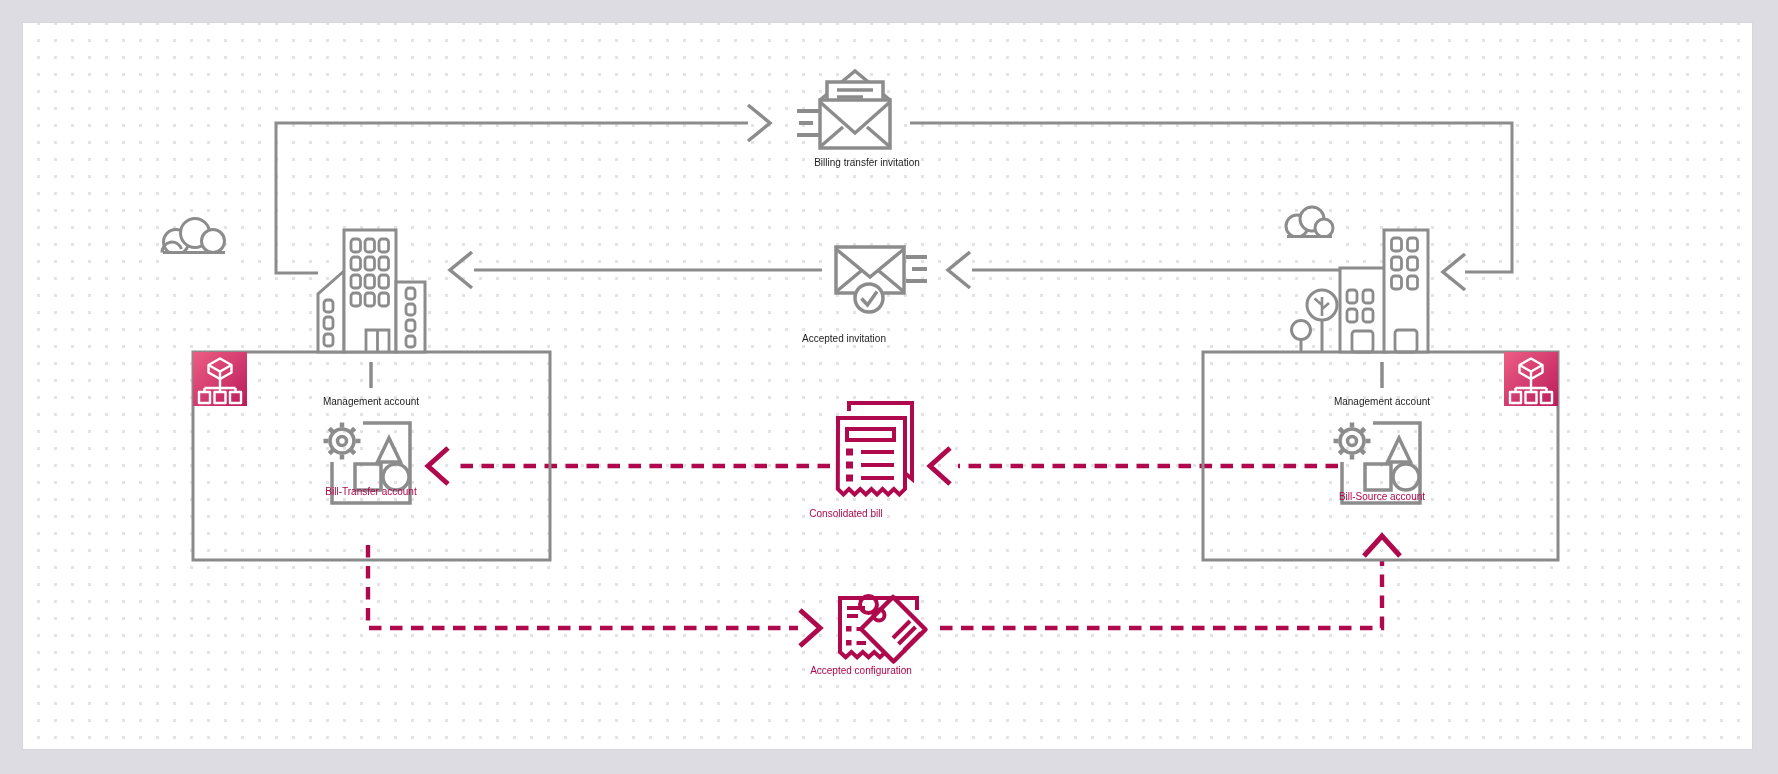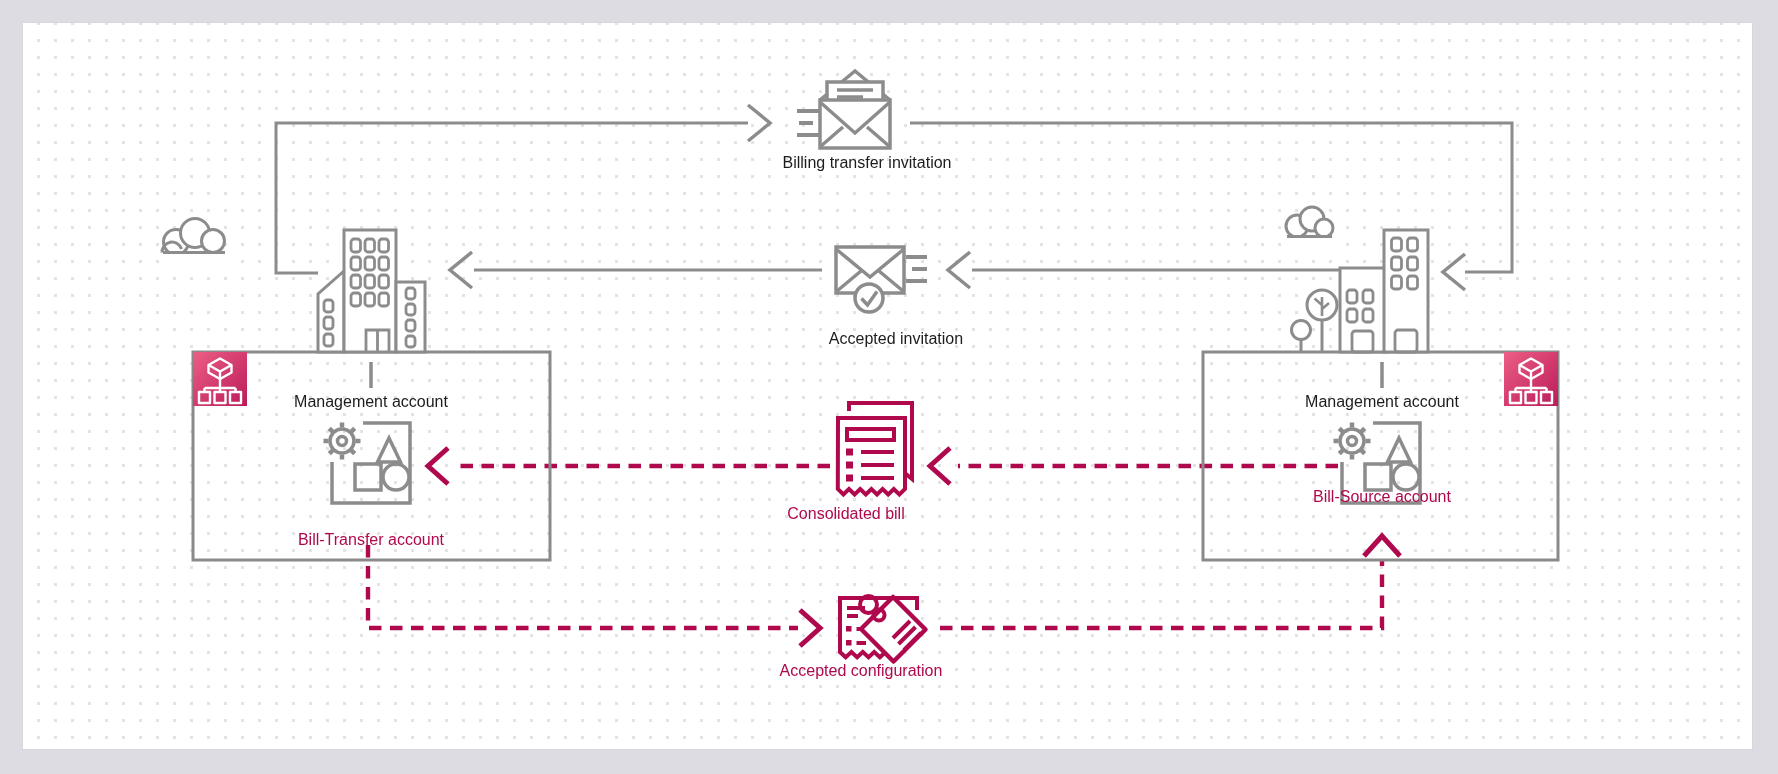--- a/index.html
+++ b/index.html
@@ -3,21 +3,21 @@
 <meta charset="utf-8">
 <style>
   html,body{margin:0;padding:0;background:#dcdce2;}
   .canvas{position:relative;width:1778px;height:774px;background:#dcdce2;overflow:hidden;
           font-family:"Liberation Sans",sans-serif;}
   .panel{position:absolute;left:22px;top:22px;width:1731px;height:728px;background:#ffffff;
          border:1px solid #d6d6dc;box-sizing:border-box;
          background-image:radial-gradient(circle,#e3e3e7 1.6px,rgba(0,0,0,0) 1.9px);
          background-size:17px 17px;background-position:7px 9px;}
   svg.art{position:absolute;left:0;top:0;width:1778px;height:774px;}
-  .lbl{position:absolute;transform:translateX(-50%);font-size:16px;line-height:16px;
+  .lbl{position:absolute;transform:translateX(-50%);font-size:10px;line-height:16px;
        color:#1c1c1c;white-space:nowrap;}
   .lbl.pink{color:#B0084D;}
 </style>
 </head>
 <body>
 
 <div class="canvas">
   <div class="panel"></div>
 
   <svg class="art" viewBox="0 0 1778 774">
@@ -202,20 +202,20 @@
       </g>
       <path d="M 856.5 629 H 871 M 856.5 643 H 866" stroke-width="4"></path>
       <path d="M 861 629 L 893 597 L 925.5 629.5 L 893.5 661.5 Z" stroke-width="4.5" stroke-linejoin="round" fill="#ffffff"></path>
       <circle cx="879" cy="615" r="5.5" stroke-width="4"></circle>
       <circle cx="868.5" cy="604.5" r="8.5" stroke-width="4"></circle>
       <path d="M 893 638 L 910 621 M 898.5 644 L 915.5 627 M 904 650 L 921 633" stroke-width="4"></path>
     </g>
   </svg>
 
   <div class="lbl" style="left:867px;top:155px">Billing transfer invitation</div>
-  <div class="lbl" style="left:896px;top:331px">Accepted invitation</div>
+  <div class="lbl" style="left:844px;top:331px">Accepted invitation</div>
   <div class="lbl" style="left:371px;top:394px">Management account</div>
-  <div class="lbl pink" style="left:371px;top:532px">Bill-Transfer account</div>
+  <div class="lbl pink" style="left:371px;top:484px">Bill-Transfer account</div>
   <div class="lbl pink" style="left:846px;top:506px">Consolidated bill</div>
   <div class="lbl pink" style="left:861px;top:663px">Accepted configuration</div>
   <div class="lbl" style="left:1382px;top:394px">Management account</div>
   <div class="lbl pink" style="left:1382px;top:489px">Bill-Source account</div>
 </div>
 
 </body></html>

